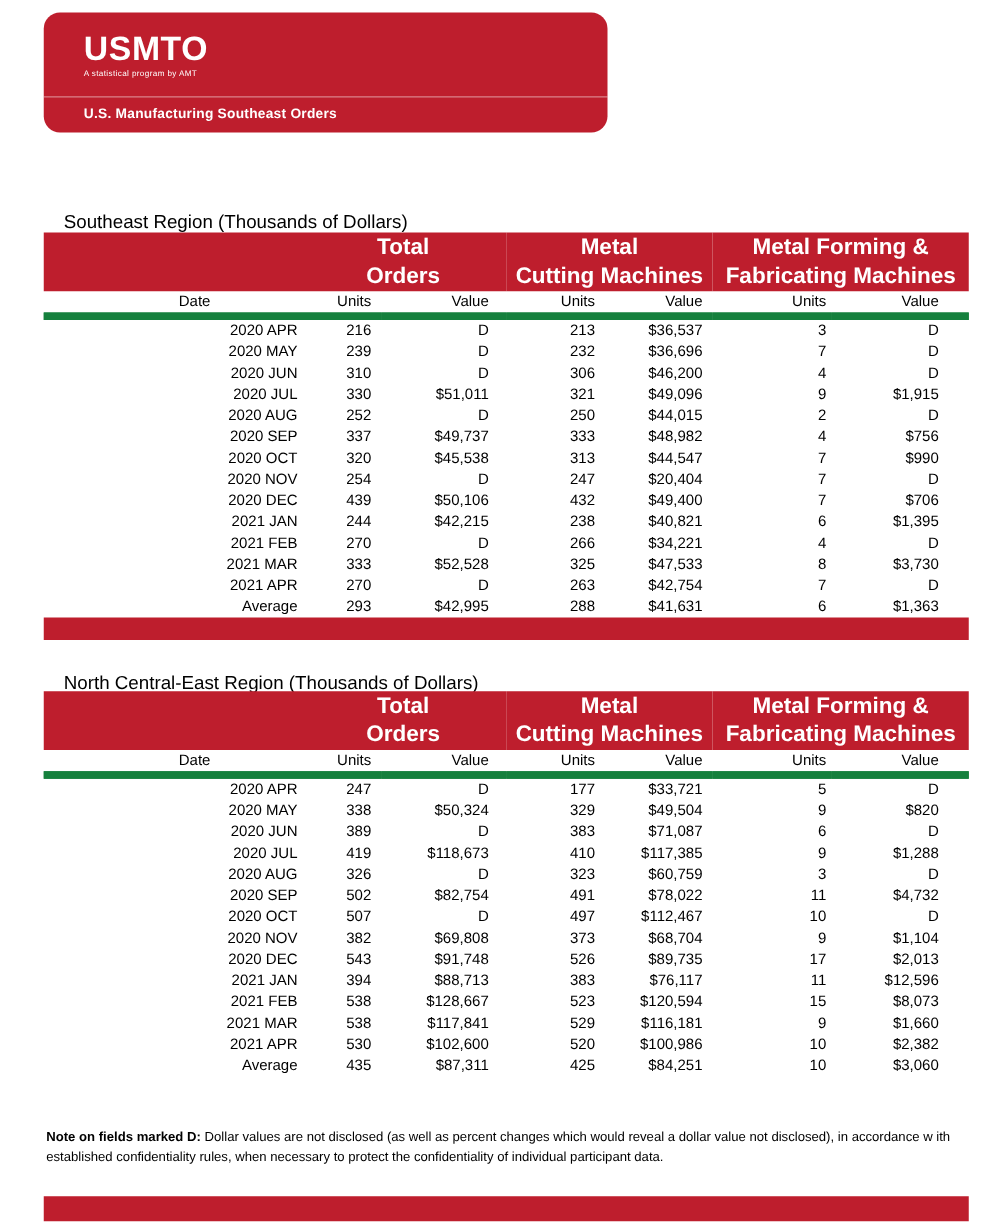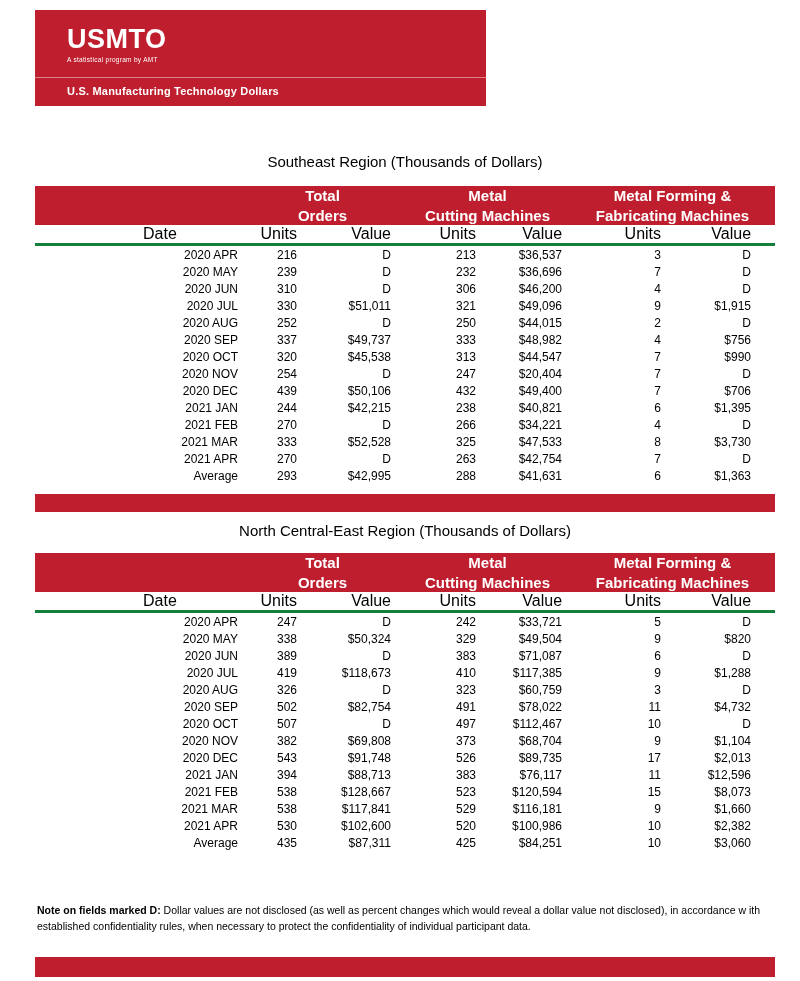--- a/index.html
+++ b/index.html
@@ -1,39 +1,39 @@
 <!DOCTYPE html>
 <html><head>
 <meta charset="utf-8">
 <style>
   html,body{margin:0;padding:0;}
   body{width:800px;height:981px;background:#ffffff;font-family:"Liberation Sans",sans-serif;color:#000;}
   .page{position:relative;width:800px;height:981px;overflow:hidden;background:#fff;}
 
-  .banner{position:absolute;left:35px;top:10px;width:451px;height:96px;background:#BE1E2D;}
+  .banner{position:absolute;left:35px;top:10px;width:451px;height:96px;background:#BE1E2D;border-radius:13px;}
   .logo-block{position:absolute;left:32px;top:16px;color:#fff;}
   .logo-text{font-size:27px;font-weight:bold;line-height:1;letter-spacing:0.5px;}
   .logo-tagline{font-size:6.5px;margin-top:3px;letter-spacing:0.3px;}
   .banner-divider{position:absolute;left:0;right:0;bottom:28px;height:1px;background:rgba(255,255,255,0.45);}
   .banner-subtitle{position:absolute;left:32px;bottom:9px;color:#fff;font-size:11px;font-weight:bold;letter-spacing:0.2px;}
 
   .title-row{position:absolute;left:35px;top:122px;width:740px;height:20px;}
   .doc-title{position:absolute;left:0;width:100%;text-align:center;font-size:14px;font-weight:bold;font-style:italic;text-decoration:underline;}
   .doc-date{position:absolute;right:12px;top:1px;font-size:12.5px;}
 
-  .region-title{position:absolute;left:35px;width:740px;text-align:center;font-size:15px;font-weight:normal;margin:0;}
+  .region-title{position:absolute;left:35px;width:740px;text-align:left;font-size:15px;font-weight:normal;margin:16px;}
   #region1-title{top:153px;}
   #region2-title{top:522px;}
 
   table.orders-table{position:absolute;left:35px;width:740px;border-collapse:collapse;table-layout:fixed;}
   #table1{top:186px;}
   #table2{top:553px;}
 
-  .group-row th{background:#BE1E2D;color:#fff;height:36px;font-size:15px;font-weight:bold;text-align:center;vertical-align:middle;line-height:1.3;padding:0;}
-  .sub-row th{height:17px;font-size:16px;font-weight:normal;border-bottom:3px solid #15803d;padding:0;vertical-align:middle;}
+  .group-row th{background:#BE1E2D;color:#fff;height:36px;font-size:18px;font-weight:bold;text-align:center;vertical-align:middle;line-height:1.3;padding:0;}
+  .sub-row th{height:17px;font-size:12px;font-weight:normal;border-bottom:6px solid #15803d;padding:0;vertical-align:middle;}
   tbody td{height:17px;font-size:12px;padding:0;vertical-align:middle;white-space:nowrap;}
 
   .c0{text-align:right;padding-right:2px !important;}
   .c1{text-align:right;padding-right:8px !important;}
   .c2{text-align:right;padding-right:14px !important;}
   .c3{text-align:right;padding-right:4px !important;}
   .c4{text-align:right;padding-right:8px !important;}
   .c5{text-align:right;padding-right:4px !important;}
   .c6{text-align:right;padding-right:24px !important;}
   .sub-row th.c0{text-align:left;padding-left:108px !important;padding-right:0 !important;}
@@ -48,21 +48,21 @@
 <body>
 
 <div class="page">
 
   <header class="banner">
     <div class="logo-block">
       <div class="logo-text">USMTO</div>
       <div class="logo-tagline">A statistical program by AMT</div>
     </div>
     <div class="banner-divider"></div>
-    <div class="banner-subtitle">U.S. Manufacturing Technology Dollars</div>
+    <div class="banner-subtitle">U.S. Manufacturing Southeast Orders</div>
   </header>
 
 
   <h2 class="region-title" id="region1-title">Southeast Region (Thousands of Dollars)</h2>
 
   <table class="orders-table" id="table1">
     <colgroup>
       <col style="width:205px">
         <col style="width:65px">
         <col style="width:100px">
@@ -265,21 +265,21 @@
         <th class="c4">Value</th>
         <th class="c5">Units</th>
         <th class="c6">Value</th>
       </tr>
     </thead>
     <tbody>
         <tr>
           <td class="c0">2020 APR</td>
           <td class="c1">247</td>
           <td class="c2">D</td>
-          <td class="c3">242</td>
+          <td class="c3">177</td>
           <td class="c4">$33,721</td>
           <td class="c5">5</td>
           <td class="c6">D</td>
         </tr>
         <tr>
           <td class="c0">2020 MAY</td>
           <td class="c1">338</td>
           <td class="c2">$50,324</td>
           <td class="c3">329</td>
           <td class="c4">$49,504</td>

